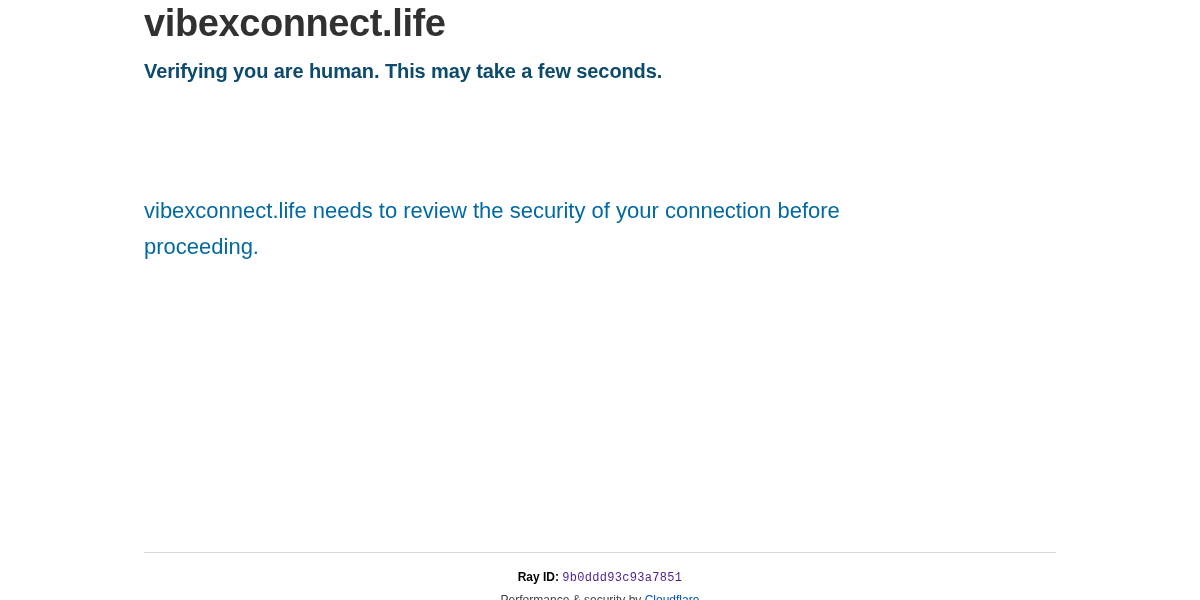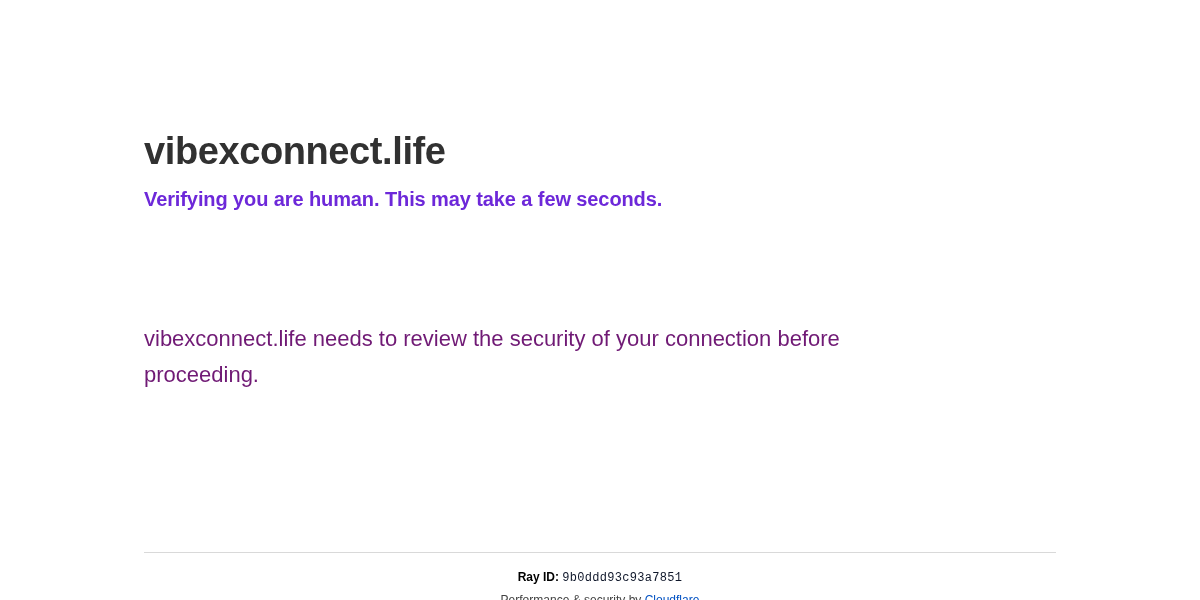--- a/index.html
+++ b/index.html
@@ -26,58 +26,57 @@
 
   .content-wrap {
     position: absolute;
     left: 144px;
     top: 0;
     width: 912px;
   }
 
   
   .main-block {
-    padding-top: 128px;
   }
 
   .challenge-heading {
     margin: 0;
     font-size: 38px;
     line-height: 46px;
     font-weight: 700;
     letter-spacing: -0.4px;
     color: #313131;
     word-break: break-word;
   }
 
   .challenge-subheading {
     margin: 12px 0 0 0;
     font-size: 20px;
     line-height: 26px;
     font-weight: 700;
     letter-spacing: -0.1px;
-    color: #6d28d9;
+    color: #0c4a6e;
   }
 
   
   .widget-slot {
     margin-top: 26px;
     width: 300px;
     height: 65px;
     background: transparent;
   }
 
   
   .challenge-body {
     margin: 18px 0 0 0;
     width: 800px;
     font-size: 22px;
     line-height: 36px;
     font-weight: 400;
-    color: #701a75;
+    color: #0369a1;
   }
 
   
   .footer {
     position: absolute;
     left: 144px;
     top: 552px;
     width: 912px;
     border-top: 1px solid #d9d9d9;
     padding-top: 16px;
@@ -93,21 +92,21 @@
   .ray-label {
     font-weight: 700;
     font-size: 12px;
     color: #000000;
   }
 
   .ray-value {
     font-family: "Liberation Mono", monospace;
     font-size: 12px;
     letter-spacing: 0.3px;
-    color: #0f172a;
+    color: #4c1d95;
   }
 
   .footer-attrib {
     margin-top: 6px;
     font-size: 12px;
     line-height: 16px;
     color: #424242;
   }
 
   .footer-attrib a,

